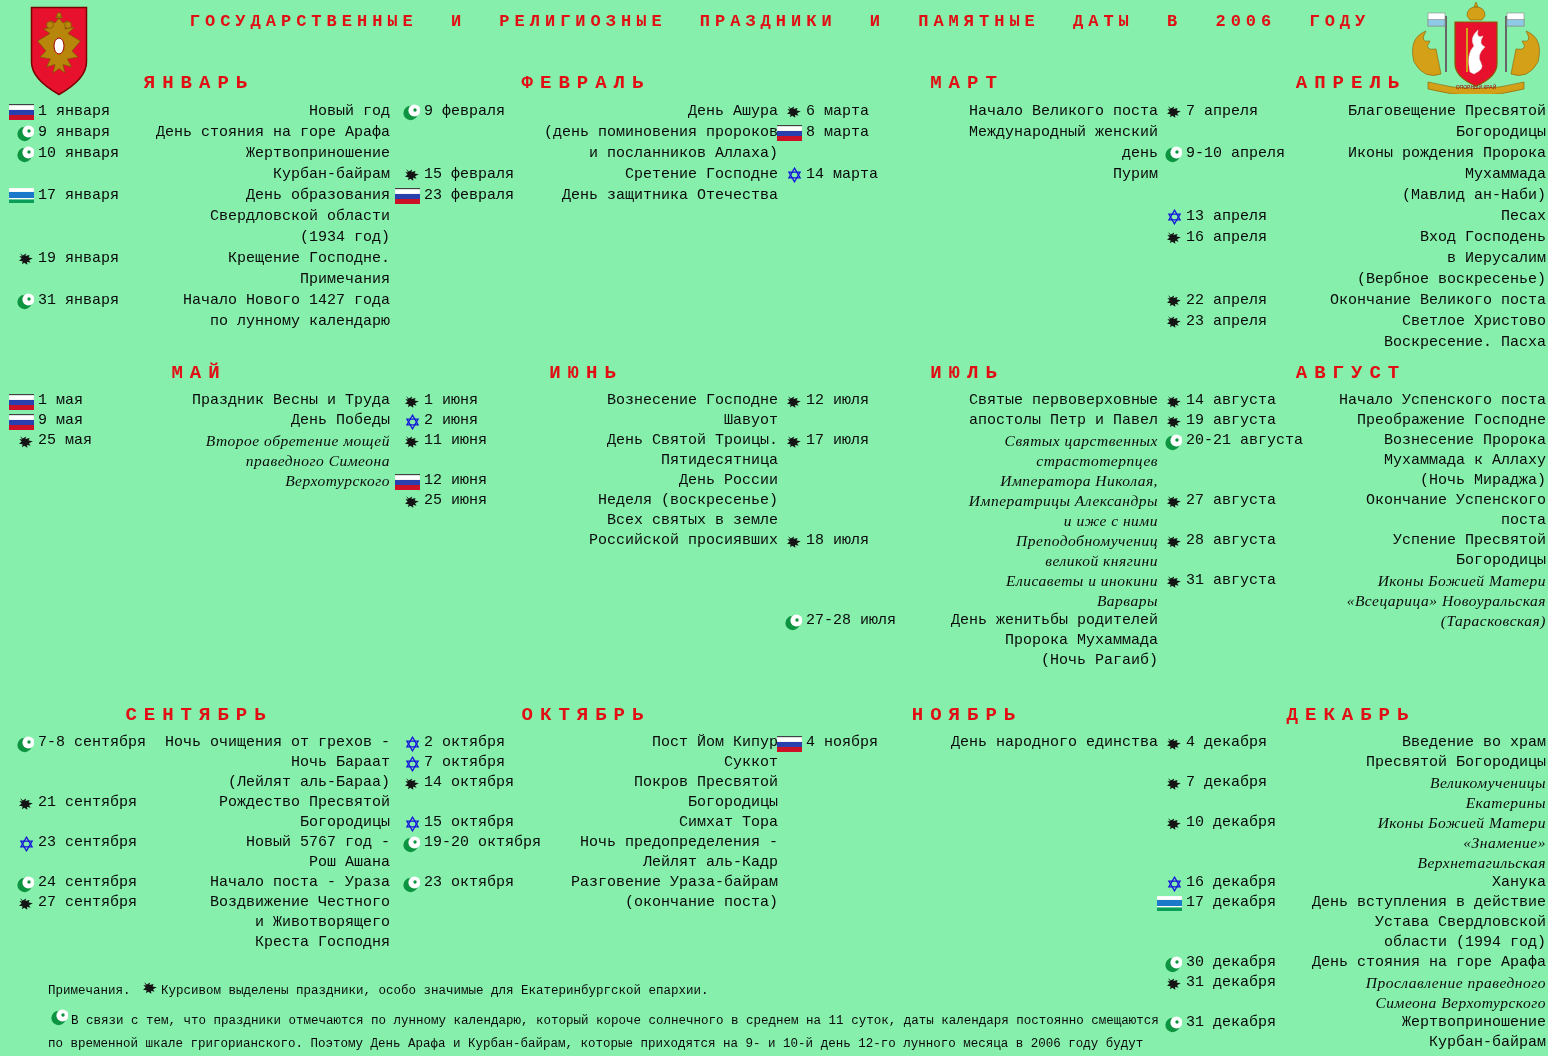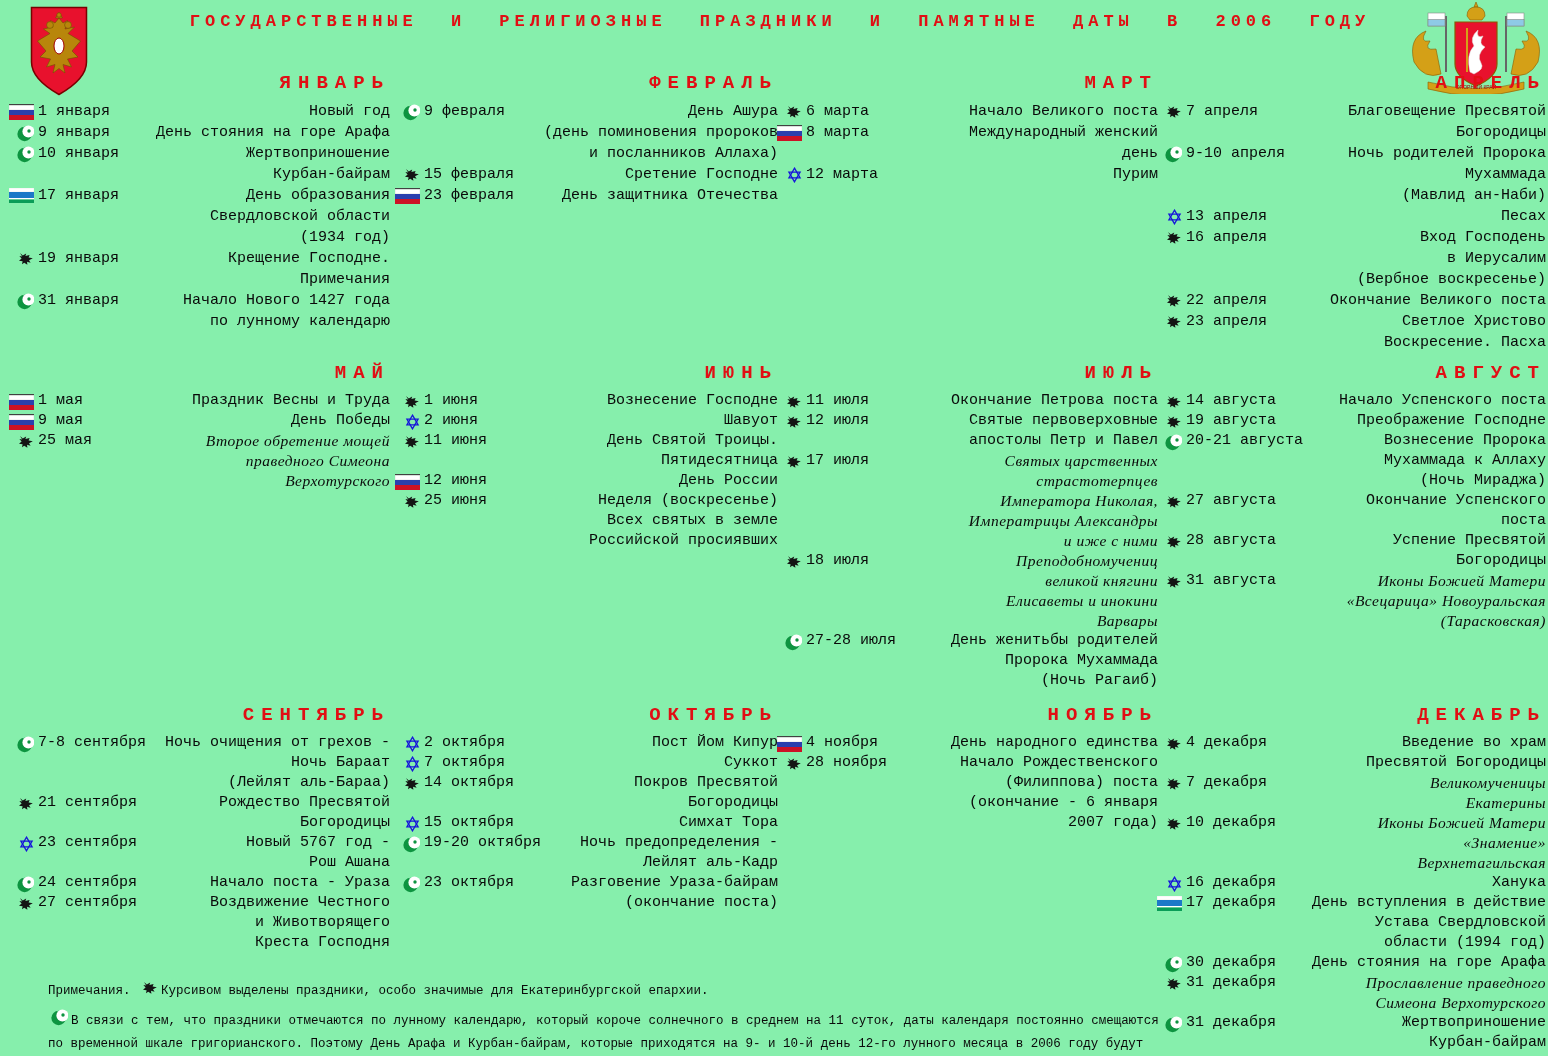--- a/index.html
+++ b/index.html
@@ -18,21 +18,21 @@
   .arms-sv{right:4px;top:0px;}
 
   .month{position:absolute;}
   .c1{left:8px;width:382px;}
   .c2{left:394px;width:384px;}
   .c3{left:776px;width:382px;}
   .c4{left:1156px;width:390px;}
   .r1{top:72px;}
   .r2{top:362px;}
   .r3{top:704px;}
-  .month h2{margin:0 0 7px 0;text-align:right;font-size:19px;font-weight:bold;
+  .month h2{margin:0 0 7px 0;text-align:center;font-size:19px;font-weight:bold;
     letter-spacing:7px;color:var(--red);}
   .r1 .entry{line-height:21px;}
   .r2 .entry,.r3 .entry{line-height:20px;}
 
   .entry{display:flex;font-size:15px;}
   .icons{flex:none;width:30px;display:flex;justify-content:flex-end;gap:1px;
     padding-right:4px;box-sizing:border-box;align-items:flex-start;}
   .ic{flex:none;margin-top:3px;line-height:0;}
   .date{flex:none;width:118px;white-space:nowrap;}
   .desc{flex:1;min-width:0;text-align:right;}
@@ -247,21 +247,21 @@
             <div>день</div>
           </span>
         </div>
         <div class="entry">
           <span class="icons">
             <span class="ic"><svg width="15" height="16" viewBox="0 0 15 16">
                 <path d="M7.5 1.2 L13.1 10.8 H1.9 Z" fill="none" stroke="#1616d9" stroke-width="1.3"></path>
                 <path d="M7.5 14.8 L1.9 5.2 H13.1 Z" fill="none" stroke="#1616d9" stroke-width="1.3"></path>
               </svg></span>
           </span>
-          <span class="date">12 марта</span>
+          <span class="date">14 марта</span>
           <span class="desc">
             <div>Пурим</div>
           </span>
         </div>
       </section>
       <section class="month c4 r1">
         <h2>АПРЕЛЬ</h2>
         <div class="entry">
           <span class="icons">
             <span class="ic"><svg width="17" height="16" viewBox="0 0 17 16">
@@ -277,21 +277,21 @@
         <div class="entry">
           <span class="icons">
             <span class="ic"><svg width="17" height="17" viewBox="0 0 17 17">
                 <circle cx="7.6" cy="9" r="7.2" fill="#0d9440"></circle>
                 <circle cx="11.4" cy="6.4" r="6" fill="#fff"></circle>
                 <circle cx="12" cy="6" r="1.7" fill="#0d9440"></circle>
               </svg></span>
           </span>
           <span class="date">9-10 апреля</span>
           <span class="desc">
-            <div>Ночь родителей Пророка</div>
+            <div>Иконы рождения Пророка</div>
             <div>Мухаммада</div>
             <div>(Мавлид ан-Наби)</div>
           </span>
         </div>
         <div class="entry">
           <span class="icons">
             <span class="ic"><svg width="15" height="16" viewBox="0 0 15 16">
                 <path d="M7.5 1.2 L13.1 10.8 H1.9 Z" fill="none" stroke="#1616d9" stroke-width="1.3"></path>
                 <path d="M7.5 14.8 L1.9 5.2 H13.1 Z" fill="none" stroke="#1616d9" stroke-width="1.3"></path>
               </svg></span>
@@ -448,31 +448,20 @@
         </div>
       </section>
       <section class="month c3 r2">
         <h2>ИЮЛЬ</h2>
         <div class="entry">
           <span class="icons">
             <span class="ic"><svg width="17" height="16" viewBox="0 0 17 16">
                 <path d="M3 2 L5.8 4.6 L9.2 2.4 L8.4 5.1 L12.6 4 L11.6 6.6 L15.8 7.2 L12 9.2 L13.6 11.8 L10 10.8 L10.4 13.8 L7.2 11.7 L5 13.3 L5.6 10.2 L2 9.8 L4.6 7.6 L2.4 4.9 L5.2 5.5 Z" fill="#141414"></path>
               </svg></span>
           </span>
-          <span class="date">11 июля</span>
-          <span class="desc">
-            <div>Окончание Петрова поста</div>
-          </span>
-        </div>
-        <div class="entry">
-          <span class="icons">
-            <span class="ic"><svg width="17" height="16" viewBox="0 0 17 16">
-                <path d="M3 2 L5.8 4.6 L9.2 2.4 L8.4 5.1 L12.6 4 L11.6 6.6 L15.8 7.2 L12 9.2 L13.6 11.8 L10 10.8 L10.4 13.8 L7.2 11.7 L5 13.3 L5.6 10.2 L2 9.8 L4.6 7.6 L2.4 4.9 L5.2 5.5 Z" fill="#141414"></path>
-              </svg></span>
-          </span>
           <span class="date">12 июля</span>
           <span class="desc">
             <div>Святые первоверховные</div>
             <div>апостолы Петр и Павел</div>
           </span>
         </div>
         <div class="entry italic">
           <span class="icons">
             <span class="ic"><svg width="17" height="16" viewBox="0 0 17 16">
                 <path d="M3 2 L5.8 4.6 L9.2 2.4 L8.4 5.1 L12.6 4 L11.6 6.6 L15.8 7.2 L12 9.2 L13.6 11.8 L10 10.8 L10.4 13.8 L7.2 11.7 L5 13.3 L5.6 10.2 L2 9.8 L4.6 7.6 L2.4 4.9 L5.2 5.5 Z" fill="#141414"></path>
@@ -749,34 +738,20 @@
             <span class="ic"><svg width="25" height="16" viewBox="0 0 25 16">
                 <rect width="25" height="1.2" fill="#3a3a3a"></rect>
                 <rect y="1.2" width="25" height="4.8" fill="#fff" stroke="#c9c9c9" stroke-width="0.5"></rect>
                 <rect y="6" width="25" height="5" fill="#2a3fae"></rect>
                 <rect y="11" width="25" height="5" fill="#cc1126"></rect>
               </svg></span>
           </span>
           <span class="date">4 ноября</span>
           <span class="desc">
             <div>День народного единства</div>
-          </span>
-        </div>
-        <div class="entry">
-          <span class="icons">
-            <span class="ic"><svg width="17" height="16" viewBox="0 0 17 16">
-                <path d="M3 2 L5.8 4.6 L9.2 2.4 L8.4 5.1 L12.6 4 L11.6 6.6 L15.8 7.2 L12 9.2 L13.6 11.8 L10 10.8 L10.4 13.8 L7.2 11.7 L5 13.3 L5.6 10.2 L2 9.8 L4.6 7.6 L2.4 4.9 L5.2 5.5 Z" fill="#141414"></path>
-              </svg></span>
-          </span>
-          <span class="date">28 ноября</span>
-          <span class="desc">
-            <div>Начало Рождественского</div>
-            <div>(Филиппова) поста</div>
-            <div>(окончание - 6 января</div>
-            <div>2007 года)</div>
           </span>
         </div>
       </section>
       <section class="month c4 r3">
         <h2>ДЕКАБРЬ</h2>
         <div class="entry">
           <span class="icons">
             <span class="ic"><svg width="17" height="16" viewBox="0 0 17 16">
                 <path d="M3 2 L5.8 4.6 L9.2 2.4 L8.4 5.1 L12.6 4 L11.6 6.6 L15.8 7.2 L12 9.2 L13.6 11.8 L10 10.8 L10.4 13.8 L7.2 11.7 L5 13.3 L5.6 10.2 L2 9.8 L4.6 7.6 L2.4 4.9 L5.2 5.5 Z" fill="#141414"></path>
               </svg></span>

